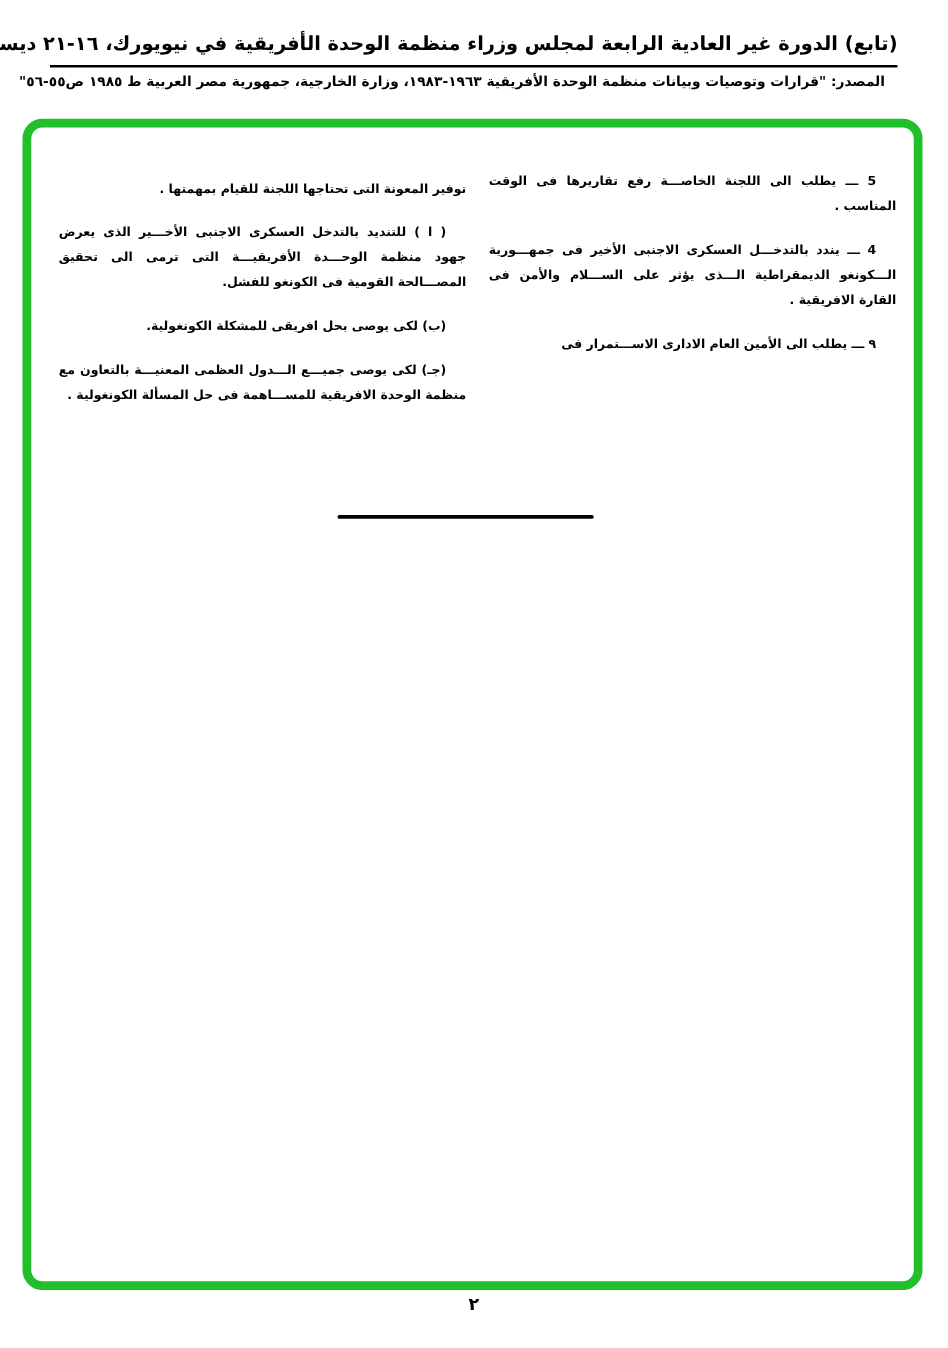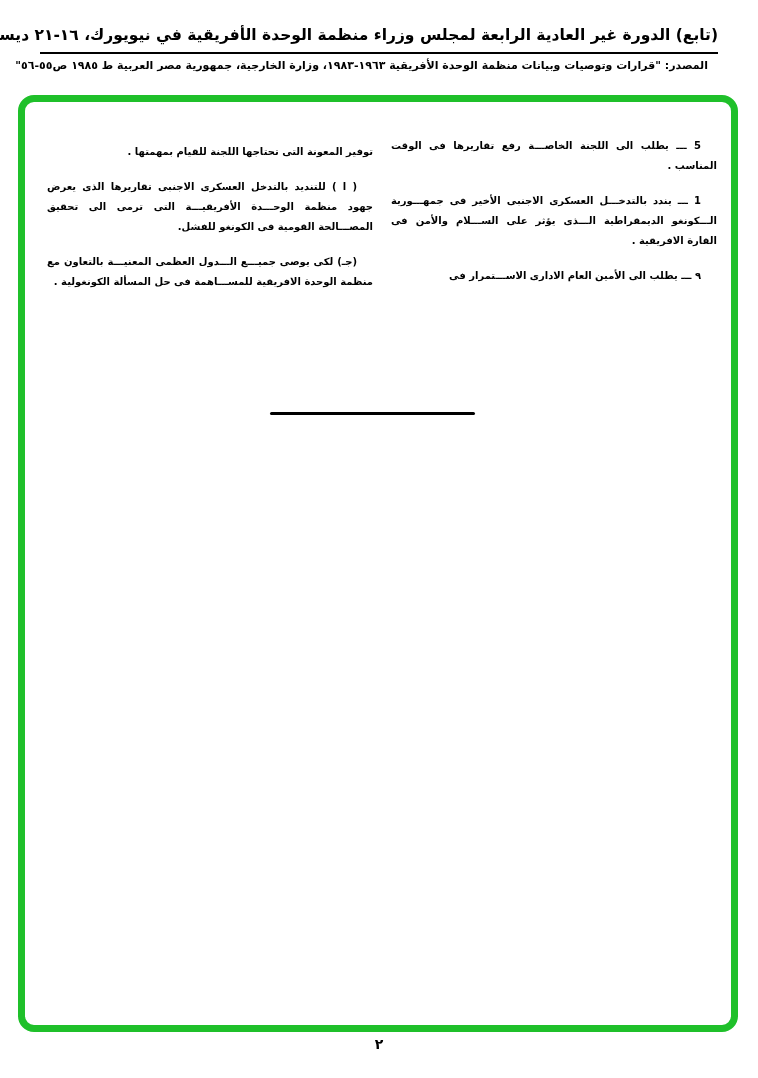--- a/index.html
+++ b/index.html
@@ -102,27 +102,28 @@
     <div class="header-title">(تابع)  الدورة غير العادية الرابعة لمجلس وزراء منظمة الوحدة الأفريقية في نيويورك، ١٦-٢١ ديسمبر ١٩٦٤</div>
     <div class="header-rule"></div>
     <div class="header-source">المصدر: "قرارات وتوصيات وبيانات منظمة الوحدة الأفريقية ١٩٦٣-١٩٨٣، وزارة الخارجية، جمهورية مصر العربية ط ١٩٨٥ ص٥٥-٥٦"</div>
   </header>
 
   <div class="green-box">
     <div class="columns">
 
       <div class="col col-right">
         <p class="para indent">5 ـــ يطلب الى اللجنة الخاصـــة رفع تقاريرها فى الوقت المناسب .</p>
-        <p class="para indent">1 ـــ يندد بالتدخـــل العسكرى الاجنبى الأخير فى جمهـــورية الـــكونغو الديمقراطية الـــذى يؤثر على الســـلام والأمن فى القارة الافريقية .</p>
+        <p class="para indent">4 ـــ يندد بالتدخـــل العسكرى الاجنبى الأخير فى جمهـــورية الـــكونغو الديمقراطية الـــذى يؤثر على الســـلام والأمن فى القارة الافريقية .</p>
         <p class="para indent">٩ ـــ يطلب الى الأمين العام الادارى الاســـتمرار فى</p>
       </div>
 
       <div class="col col-left">
         <p class="para">توفير المعونة التى تحتاجها اللجنة للقيام بمهمتها .</p>
-        <p class="para indent">( ا ) للتنديد بالتدخل العسكرى الاجنبى تقاريرها الذى يعرض جهود منظمة الوحـــدة الأفريقيـــة التى ترمى الى تحقيق المصـــالحة القومية فى الكونغو للفشل.</p>
+        <p class="para indent">( ا ) للتنديد بالتدخل العسكرى الاجنبى الأخـــير الذى يعرض جهود منظمة الوحـــدة الأفريقيـــة التى ترمى الى تحقيق المصـــالحة القومية فى الكونغو للفشل.</p>
+        <p class="para indent">(ب) لكى يوصى بحل افريقى للمشكلة الكونغولية.</p>
         <p class="para indent">(جـ) لكى يوصى جميـــع الـــدول العظمى المعنيـــة بالتعاون مع منظمة الوحدة الافريقية للمســـاهمة فى حل المسألة الكونغولية .</p>
       </div>
 
     </div>
 
     <div class="mid-rule"></div>
   </div>
 
   <div class="page-number">٢</div>
 

